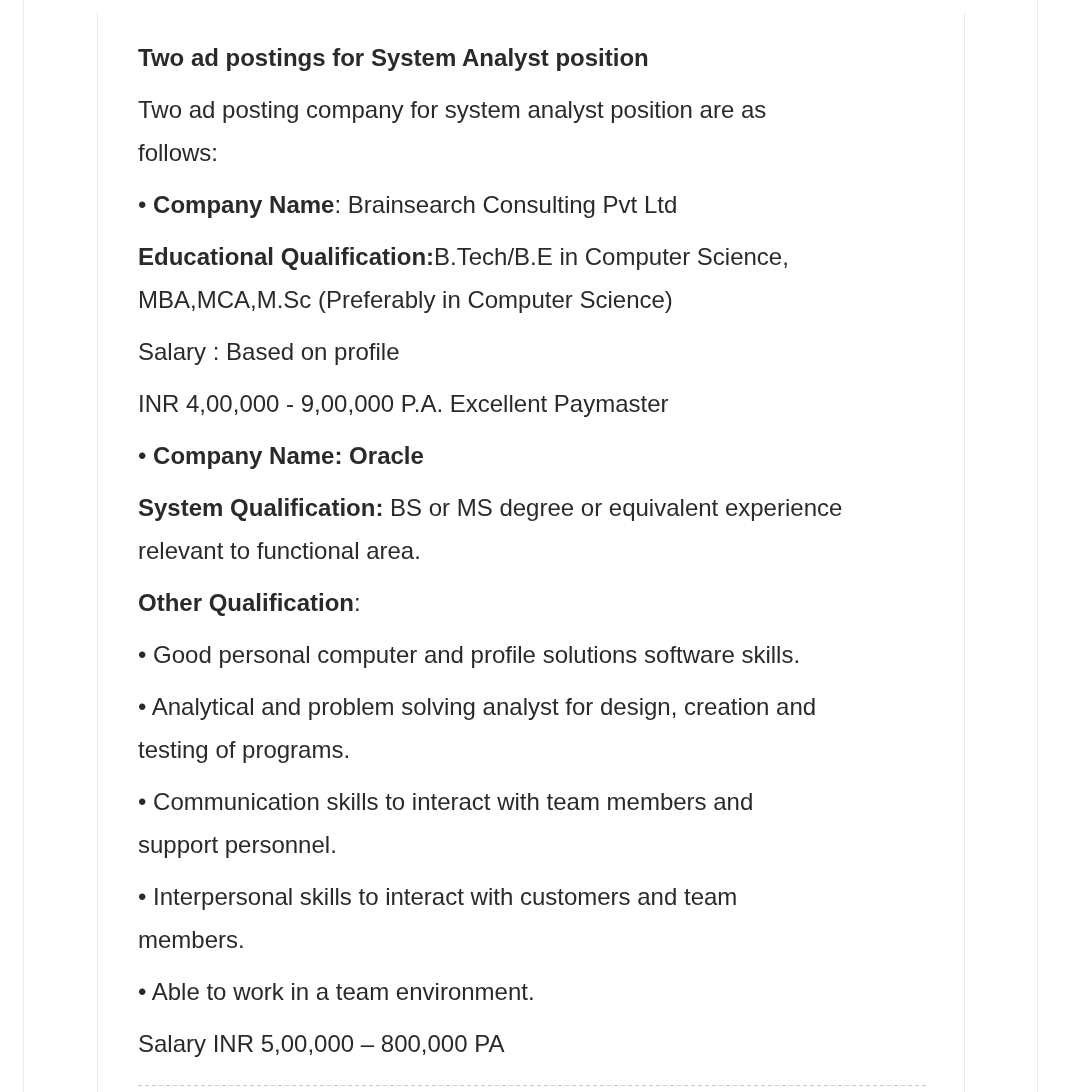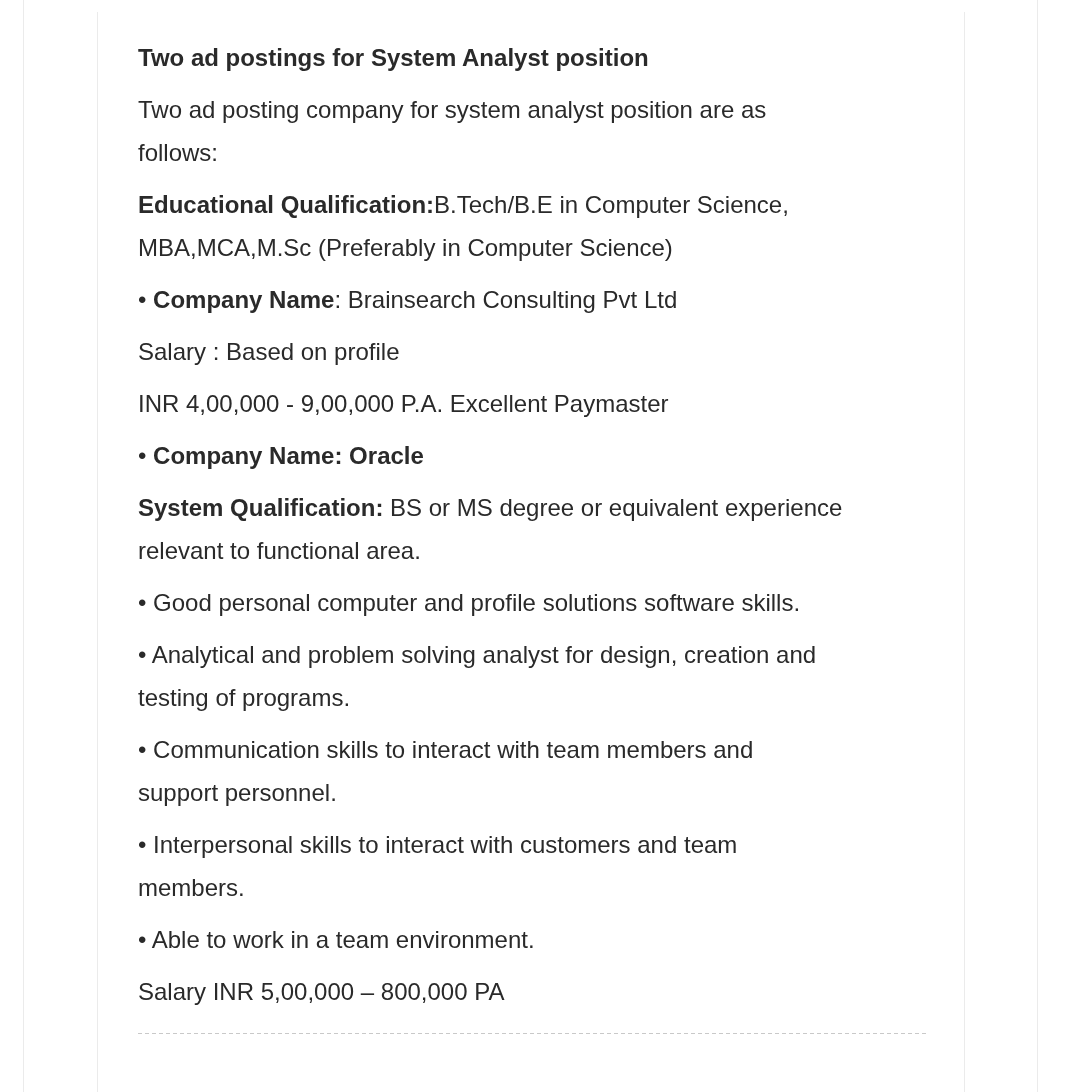--- a/index.html
+++ b/index.html
@@ -69,28 +69,29 @@
 </head>
 <body>
 
 <div class="outer-card">
   <div class="inner-card">
     <div class="card-content">
       <div>
           <p><b>Two ad postings for System Analyst position</b></p>
           <p><span>Two ad posting company for system analyst position are as
 follows:</span></p>
+          <p><span>• </span><b>Company Name</b><span>: Brainsearch Consulting Pvt Ltd</span></p>
           <p><b>Educational Qualification:</b><span>B.Tech/B.E in Computer Science,
 MBA,MCA,M.Sc (Preferably in Computer Science)</span></p>
-          <p><span>• </span><b>Company Name</b><span>: Brainsearch Consulting Pvt Ltd</span></p>
           <p><span>Salary : Based on profile</span></p>
           <p><span>INR 4,00,000 - 9,00,000 P.A. Excellent Paymaster</span></p>
           <p><span>• </span><b>Company Name: Oracle</b></p>
           <p><b>System Qualification:</b><span> BS or MS degree or equivalent experience
 relevant to functional area.</span></p>
+          <p><b>Other Qualification</b><span>:</span></p>
           <p><span>• Good personal computer and profile solutions software skills.</span></p>
           <p><span>• Analytical and problem solving analyst for design, creation and
 testing of programs.</span></p>
           <p><span>• Communication skills to interact with team members and
 support personnel.</span></p>
           <p><span>• Interpersonal skills to interact with customers and team
 members.</span></p>
           <p><span>• Able to work in a team environment.</span></p>
           <p><span>Salary INR 5,00,000 – 800,000 PA</span></p>
         </div>

